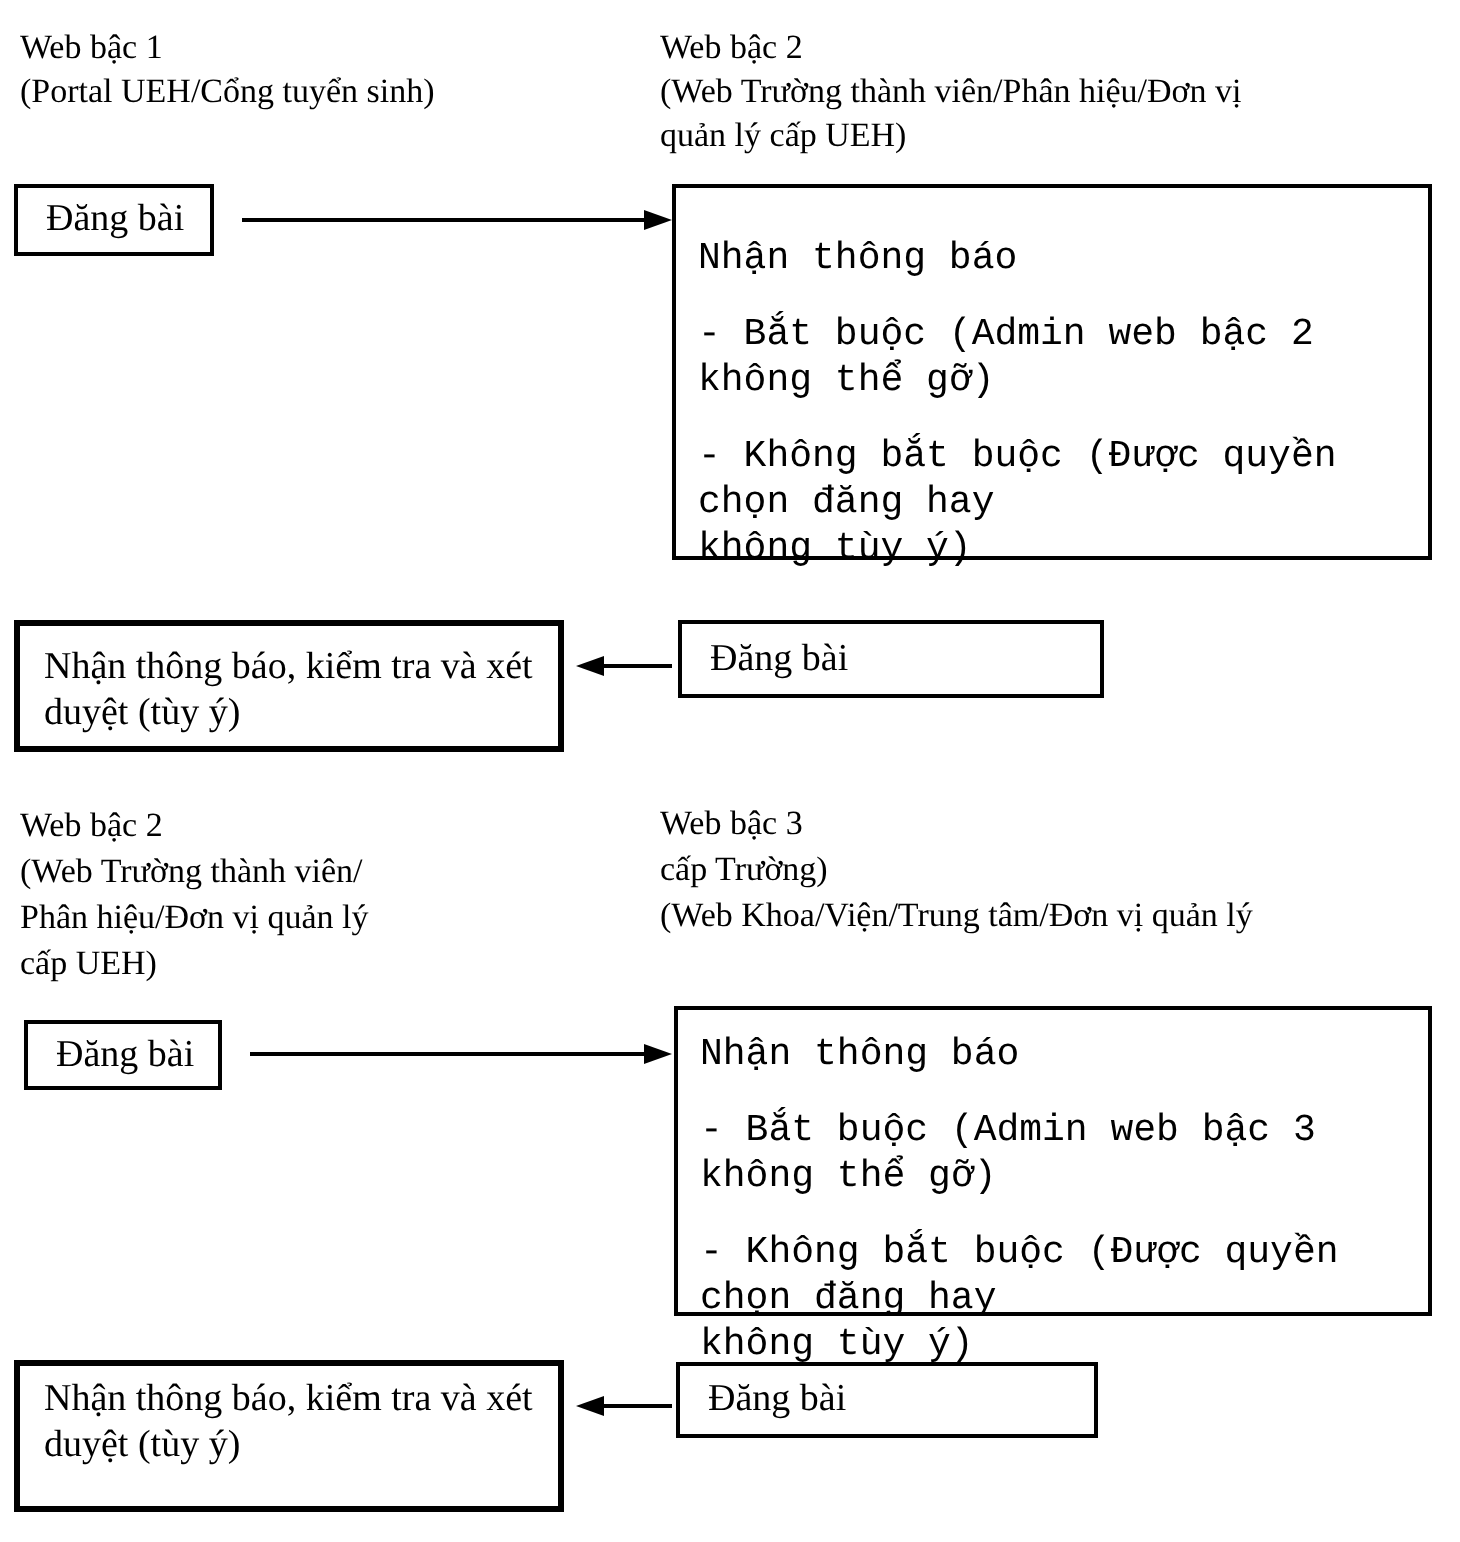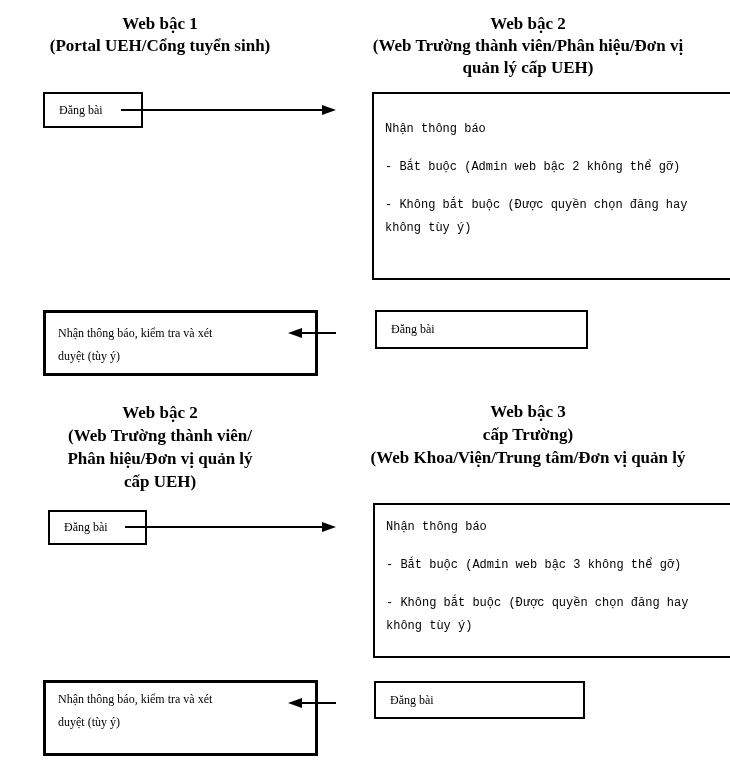--- a/index.html
+++ b/index.html
@@ -8,32 +8,31 @@
     position: relative;
     width: 730px;
     height: 771px;
     background: #ffffff;
     color: #000000;
     font-family: "Liberation Serif", "DejaVu Serif", serif;
     overflow: hidden;
   }
   .hdr {
     position: absolute;
-    text-align: center;
-    font-weight: bold;
+    text-align: left;
+    font-weight: normal;
     font-size: 17px;
     line-height: 22px;
   }
   .hdr div { white-space: nowrap; }
   .box {
     position: absolute;
     border: 2px solid #000000;
     background: #ffffff;
-    font-size: 12px;
-    margin-left: 36px;
+    font-size: 19px;
   }
   .label-box {
     display: flex;
     align-items: center;
     padding-left: 14px;
   }
   .notify-box {
     line-height: 23px;
     padding: 24px 10px 0 11px;
     font-family: Liberation Mono, monospace;

